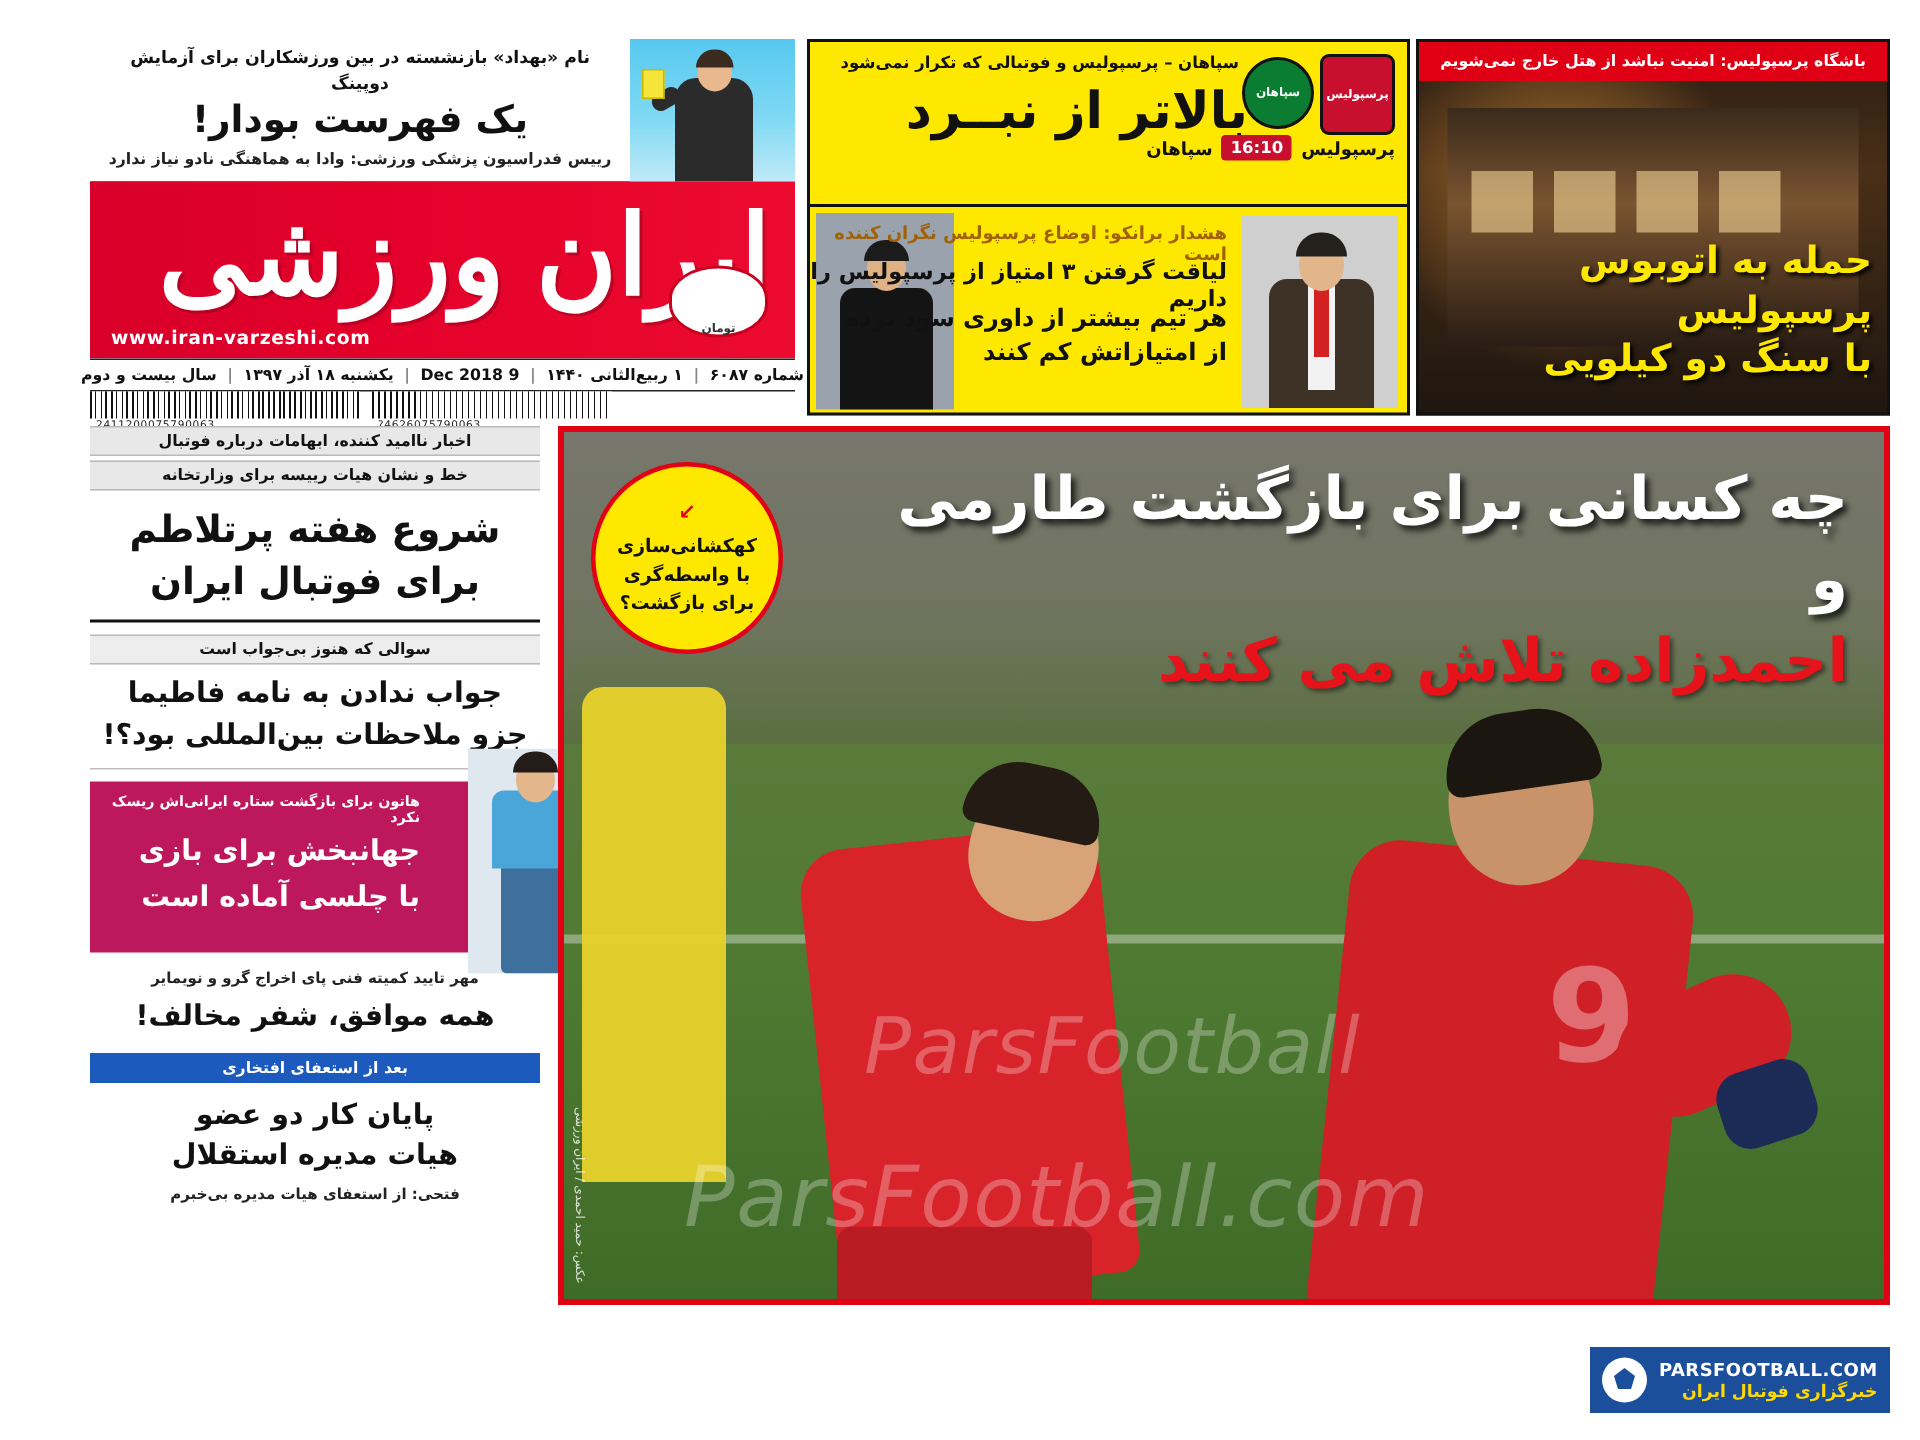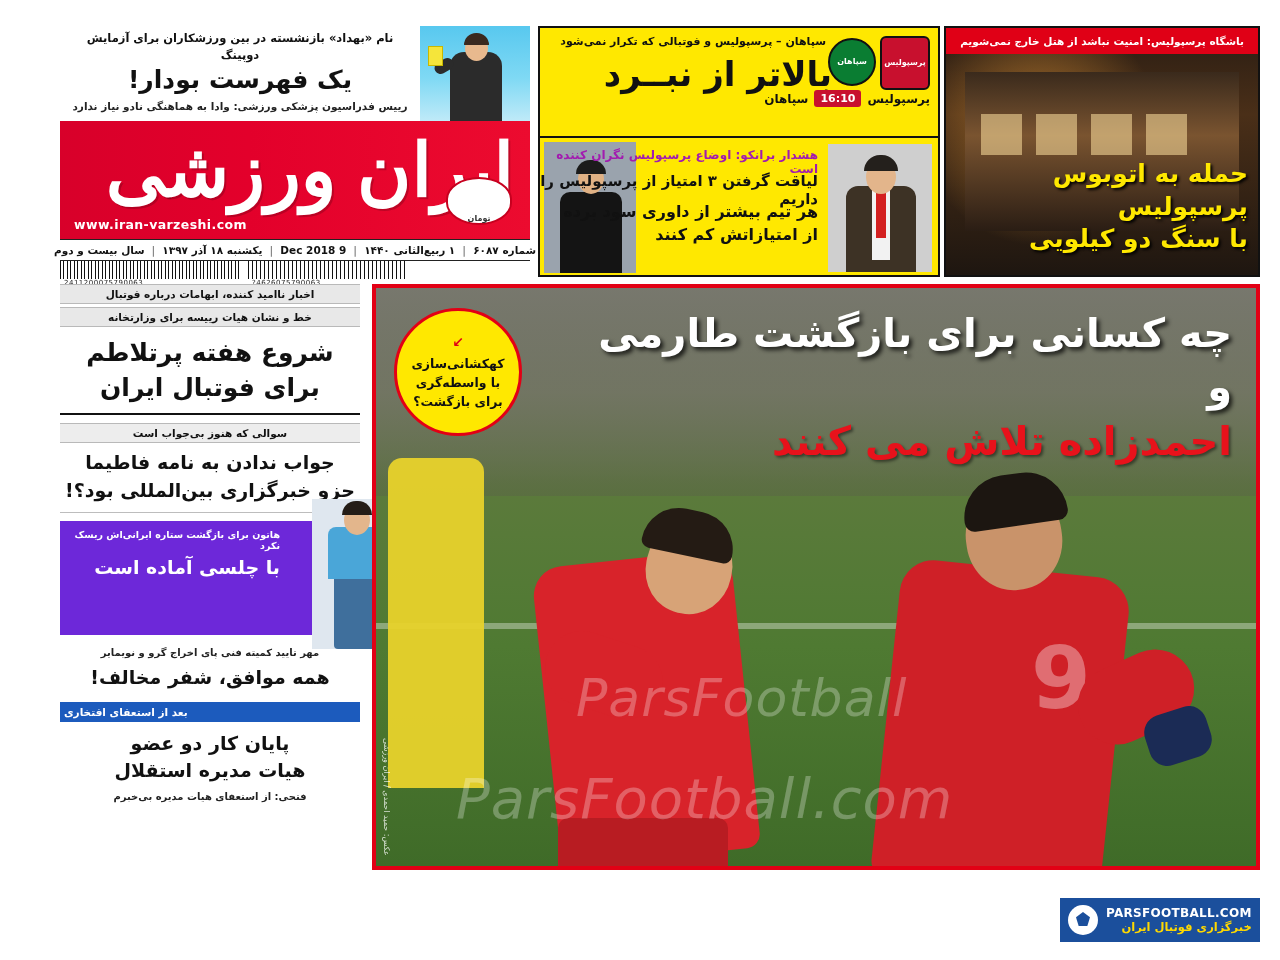--- a/index.html
+++ b/index.html
@@ -128,21 +128,21 @@
   .yp-bottom{position:relative;height:139px;}
   .yp-photo{
     position:absolute;right:6px;top:6px;width:104px;height:128px;overflow:hidden;background:#cfcfcf;
   }
   .man-suit{position:absolute;left:18px;top:42px;width:70px;height:90px;background:#3d3225;border-radius:12px 12px 0 0;}
   .man-shirt{position:absolute;left:44px;top:46px;width:18px;height:70px;background:#f2f2f2;}
   .man-tie{position:absolute;left:48px;top:48px;width:10px;height:46px;background:#d32020;}
   .man-head{position:absolute;left:38px;top:16px;width:30px;height:34px;background:#e3b58b;border-radius:50%;}
   .man-hair{position:absolute;left:36px;top:11px;width:34px;height:16px;background:#24201c;border-radius:16px 16px 0 0;}
 
-  .yp-l1{position:absolute;right:120px;top:10px;font-size:12px;font-weight:bold;color:#a21caf;}
+  .yp-l1{position:absolute;right:120px;top:10px;font-size:12px;font-weight:bold;color:#a16207;}
   .yp-l2{position:absolute;right:120px;top:34px;font-size:15px;font-weight:bold;color:#111;}
   .yp-l3{position:absolute;right:120px;top:62px;font-size:16px;font-weight:bold;color:#111;line-height:1.45;width:260px;}
   .yp-left-photo{
     position:absolute;left:4px;top:4px;width:92px;height:131px;overflow:hidden;background:#9aa3ad;
   }
   .coach-body{position:absolute;left:16px;top:50px;width:62px;height:84px;background:#141414;border-radius:10px 10px 0 0;}
   .coach-head{position:absolute;left:34px;top:22px;width:26px;height:30px;background:#e0b184;border-radius:50%;}
   .coach-hair{position:absolute;left:32px;top:18px;width:30px;height:14px;background:#1b1b1b;border-radius:14px 14px 0 0;}
 
   
@@ -185,35 +185,35 @@
     font-size:25px;font-weight:bold;color:#111;text-align:center;line-height:1.4;margin:8px 0 6px;
   }
   .hr-thin{height:1px;background:#bdbdbd;margin:8px 0;}
   .hr-thick{height:2px;background:#111;margin:8px 0;}
   .sec-title{
     font-size:19px;font-weight:bold;color:#111;text-align:center;line-height:1.45;margin:6px 0;
   }
   .kicker-sm{font-size:10px;color:#222;text-align:center;font-weight:bold;margin:4px 0 2px;}
 
   .blue-block{
-    background:#6d28d9;color:#fff;padding:8px 8px 10px 8px;margin-top:6px;position:relative;min-height:96px;
+    background:#be185d;color:#fff;padding:8px 8px 10px 8px;margin-top:6px;position:relative;min-height:96px;
   }
   .blue-kicker{font-size:9.5px;font-weight:bold;text-align:right;color:#fff;padding-right:72px;}
   .blue-title{font-size:19px;font-weight:bold;text-align:right;line-height:1.45;padding-right:72px;margin-top:3px;}
   .blue-photo{
     position:absolute;right:-40px;bottom:-14px;width:88px;height:150px;overflow:hidden;
   }
   .bp-bg{position:absolute;inset:0;background:#dfe7ef;}
   .bp-jeans{position:absolute;left:22px;top:72px;width:44px;height:78px;background:#3f6f9c;border-radius:4px;}
   .bp-shirt{position:absolute;left:16px;top:28px;width:56px;height:52px;background:#4aa6d8;border-radius:8px 8px 0 0;}
   .bp-head{position:absolute;left:32px;top:6px;width:26px;height:30px;background:#e3b68c;border-radius:50%;}
   .bp-hair{position:absolute;left:30px;top:2px;width:30px;height:14px;background:#241d17;border-radius:14px 14px 0 0;}
 
   .blue-bar{
-    background:#1c5bbd;color:#fff;font-size:10.5px;font-weight:bold;text-align:left;padding:4px;margin-top:10px;
+    background:#1c5bbd;color:#fff;font-size:10.5px;font-weight:bold;text-align:center;padding:4px;margin-top:10px;
   }
 
   
   .mainphoto{
     position:absolute;left:352px;top:284px;width:888px;height:586px;
     border:4px solid #e20015;box-sizing:border-box;overflow:hidden;background:#3f5d2c;
   }
   .mp-bg{
     position:absolute;inset:0;
     background:
@@ -384,33 +384,34 @@
     <div class="grayline">اخبار ناامید کننده، ابهامات درباره فوتبال</div>
     <div class="grayline" style="margin-top:3px">خط و نشان هیات رییسه برای وزارتخانه</div>
     <div class="lead-title">
       <div>شروع هفته پرتلاطم</div>
       <div>برای فوتبال ایران</div>
     </div>
     <div class="hr-thick"></div>
     <div class="grayline plain">سوالی که هنوز بی‌جواب است</div>
     <div class="sec-title">
       <div>جواب ندادن به نامه فاطیما</div>
-      <div>جزو خبرگزاری بین‌المللی بود؟!</div>
+      <div>جزو ملاحظات بین‌المللی بود؟!</div>
     </div>
     <div class="hr-thin"></div>
 
     <div class="blue-block">
       <div class="blue-photo">
         <div class="bp-bg"></div>
         <div class="bp-jeans"></div>
         <div class="bp-shirt"></div>
         <div class="bp-head"></div>
         <div class="bp-hair"></div>
       </div>
       <div class="blue-kicker">هاتون برای بازگشت ستاره ایرانی‌اش ریسک نکرد</div>
+      <div class="blue-title">جهانبخش برای بازی</div>
       <div class="blue-title">با چلسی آماده است</div>
     </div>
 
     <div class="kicker-sm" style="margin-top:12px">مهر تایید کمیته فنی پای اخراج گرو و نویمایر</div>
     <div class="sec-title">همه موافق، شفر مخالف!</div>
     <div class="blue-bar">بعد از استعفای افتخاری</div>
     <div class="sec-title" style="margin-top:8px">
       <div>پایان کار دو عضو</div>
       <div>هیات مدیره استقلال</div>
     </div>

